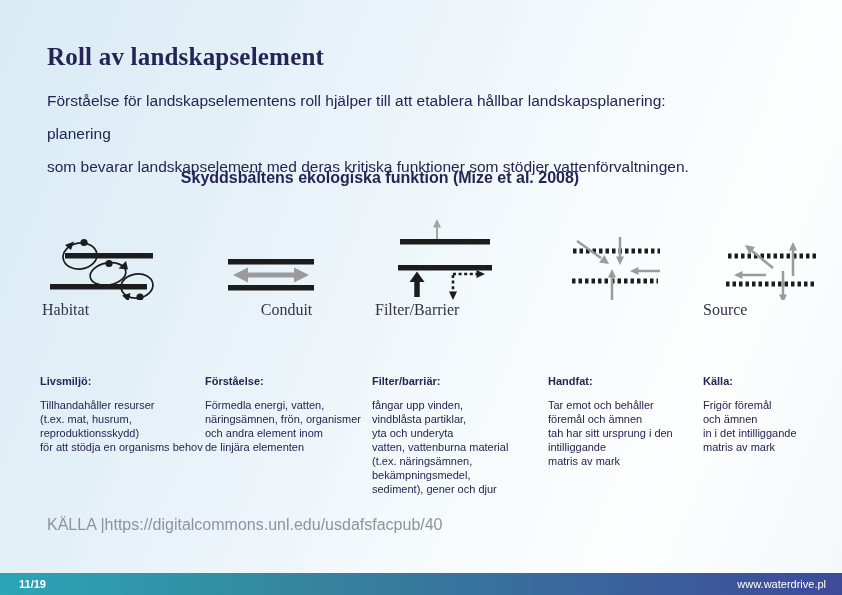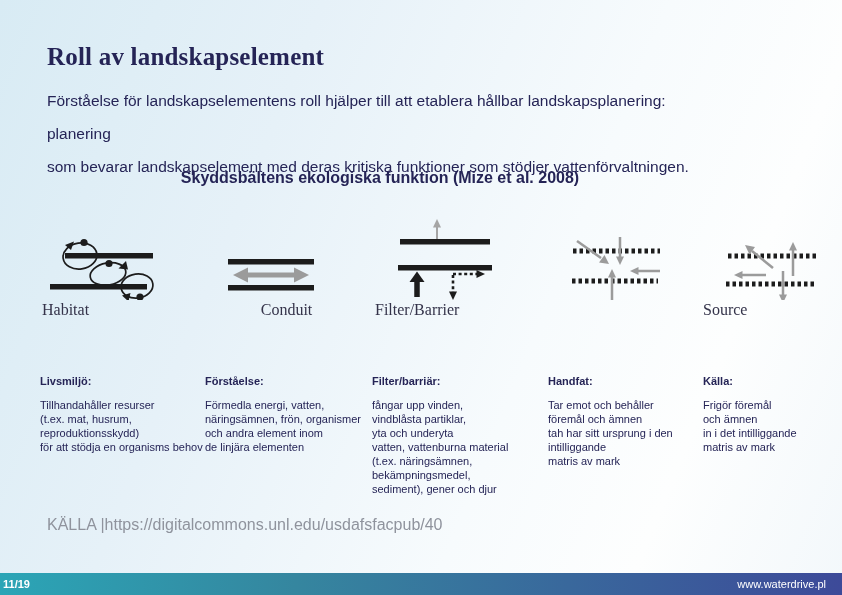--- a/index.html
+++ b/index.html
@@ -18,21 +18,21 @@
 
   .desc-col { position:absolute; top:374px; width:168px; font-size:11px; line-height:14px; color:#252456; }
   .desc-title { font-weight:bold; }
   .desc-body { white-space:pre-line;margin-top:10px; }
 
   .source-line { position:absolute; left:47px; top:516px; font-size:16px; color:#8f939d; }
 
   .footer {
     position:absolute; left:0; bottom:0; width:842px; height:22px; box-sizing:border-box;
     background: linear-gradient(90deg, #2ba5b6 0%, #35869f 35%, #3d4a99 100%);
-    display:flex; justify-content:space-between; align-items:center; padding:0 16px 0 3px;
+    display:flex; justify-content:space-between; align-items:center; padding:0 16px 0 19px;
     color:#ffffff; font-size:11px;
   }
   .footer .page-num { font-weight:bold; }
 </style>
 </head>
 <body>
 
 <div class="slide">
 
   <div class="title">Roll av landskapselement</div>

